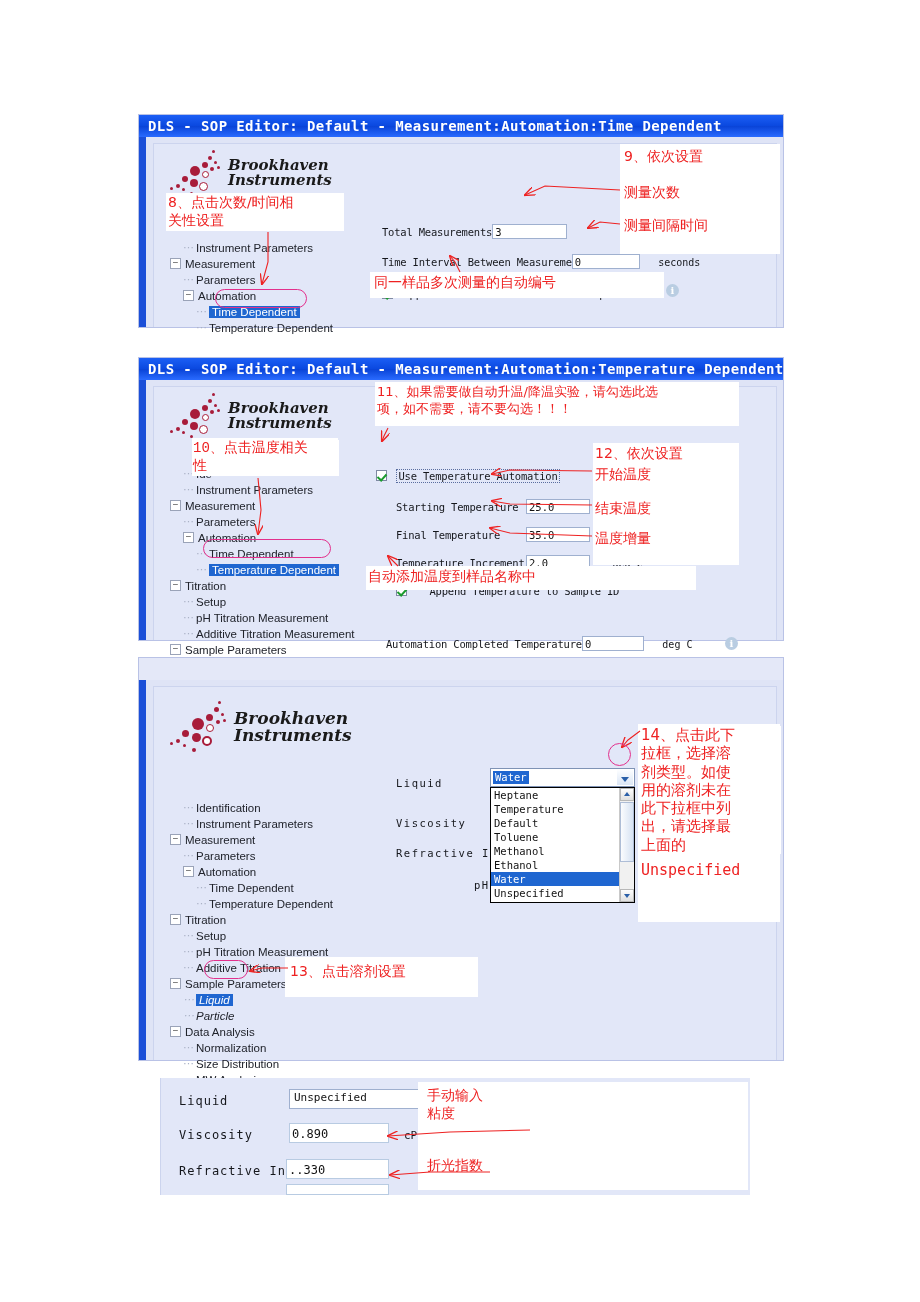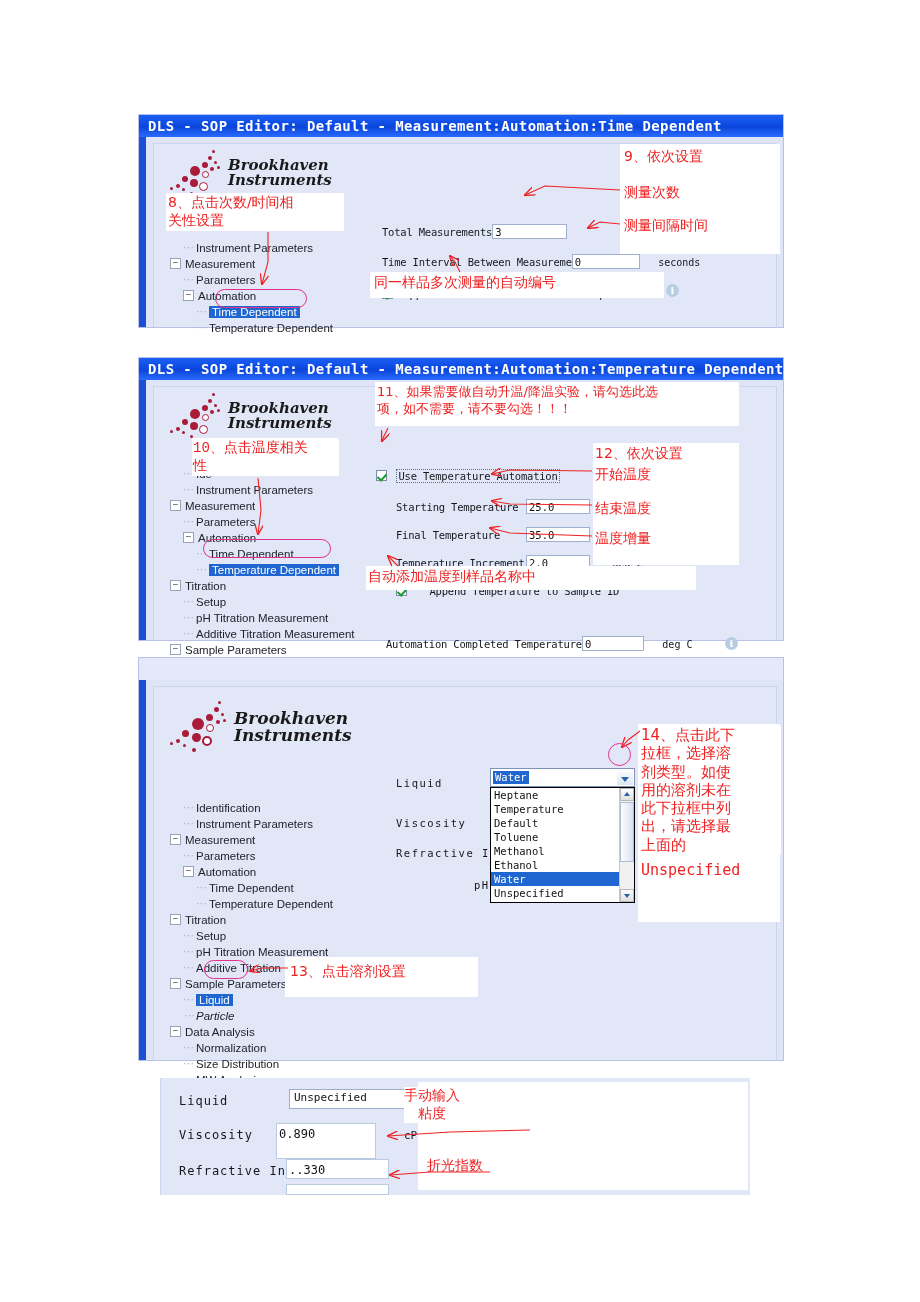--- a/index.html
+++ b/index.html
@@ -318,21 +318,21 @@
             <div class="tnode" style="padding-left: 0px;"><span class="tgl">–</span><span class="lbl">Measurement</span></div>
             <div class="tnode" style="padding-left: 13px;"><span class="dash">⋯</span><span class="lbl">Parameters</span></div>
             <div class="tnode" style="padding-left: 13px;"><span class="tgl">–</span><span class="lbl">Automation</span></div>
             <div class="tnode" style="padding-left: 26px;"><span class="dash">⋯</span><span class="lbl">Time Dependent</span></div>
             <div class="tnode" style="padding-left: 26px;"><span class="dash">⋯</span><span class="lbl">Temperature Dependent</span></div>
             <div class="tnode" style="padding-left: 0px;"><span class="tgl">–</span><span class="lbl">Titration</span></div>
             <div class="tnode" style="padding-left: 13px;"><span class="dash">⋯</span><span class="lbl">Setup</span></div>
             <div class="tnode" style="padding-left: 13px;"><span class="dash">⋯</span><span class="lbl">pH Titration Measurement</span></div>
             <div class="tnode" style="padding-left: 13px;"><span class="dash">⋯</span><span class="lbl">Additive Titration Measurement</span></div>
             <div class="tnode" style="padding-left: 0px;"><span class="tgl">–</span><span class="lbl">Sample Parameters</span></div>
-            <div class="tnode sel" style="padding-left: 13px;"><span class="dash">⋯</span><span class="lbl">Liquid</span></div>
+            <div class="tnode sel" style="padding-left: 13px; font-style: italic;"><span class="dash">⋯</span><span class="lbl">Liquid</span></div>
             <div class="tnode" style="padding-left: 13px; font-style: italic;"><span class="dash">⋯</span><span class="lbl">Particle</span></div>
             <div class="tnode" style="padding-left: 0px;"><span class="tgl">–</span><span class="lbl">Data Analysis</span></div>
             <div class="tnode" style="padding-left: 13px;"><span class="dash">⋯</span><span class="lbl">Normalization</span></div>
             <div class="tnode" style="padding-left: 13px;"><span class="dash">⋯</span><span class="lbl">Size Distribution</span></div>
             <div class="tnode" style="padding-left: 13px;"><span class="dash">⋯</span><span class="lbl">MW Analysis</span></div>
           </div>
 
       <div class="frow" style="left:242px;top:86px;">
         <span class="flab" style="letter-spacing:1.5px;">Liquid</span>
       </div>
@@ -390,33 +390,33 @@
       <span class="flab" style="display:inline-block;width:110px;font-size:12px;letter-spacing:1px;">Liquid</span>
     </div>
     <div class="combo2" style="left:128px;top:11px;width:160px;height:20px;">
       <span class="v">Unspecified</span>
       <span class="ab"></span>
     </div>
 
     <div class="frow" style="left:18px;top:47px;">
       <span class="flab" style="display:inline-block;width:110px;font-size:12px;letter-spacing:1px;">Viscosity</span>
     </div>
-    <span class="fin" style="position:absolute;left:115px;top:45px;width:100px;height:36px;line-height:20px;font-size:12px;border-color:#b8cbe2;">0.890</span>
+    <span class="fin" style="position:absolute;left:128px;top:45px;width:100px;height:20px;line-height:20px;font-size:12px;border-color:#b8cbe2;">0.890</span>
     <span class="unit" style="position:absolute;left:243px;top:51px;font-size:11px;">cP</span>
 
     <div class="frow" style="left:18px;top:83px;">
       <span class="flab" style="display:inline-block;width:110px;font-size:12px;letter-spacing:1px;">Refractive Index</span>
     </div>
     <span class="fin" style="position:absolute;left:125px;top:81px;width:103px;height:20px;line-height:20px;font-size:12px;border-color:#b8cbe2;">..330</span>
     <span style="position:absolute;left:125px;top:106px;width:103px;height:11px;background:#fff;border:1px solid #b8cbe2;box-sizing:border-box;"></span>
   </div>
 </div>
 
 <div class="annbox" style="left:418px;top:1082px;width:330px;height:108px;"></div>
-<div class="ann" style="left:404px;top:1087px;text-align:center;">手动输入
+<div class="ann" style="left:427px;top:1087px;">手动输入
 粘度</div>
 <div class="ann" style="left:427px;top:1157px;">折光指数</div>
 
 <svg class="ov">
   <defs>
     <marker id="ah" markerWidth="10" markerHeight="8" refX="9" refY="4" orient="auto">
       <path d="M0,0 L10,4 L0,8" fill="none" stroke="#ee2222" stroke-width="1.2"></path>
     </marker>
   </defs>
   <g stroke="#ee2222" stroke-width="1.1" fill="none" marker-end="url(#ah)">

